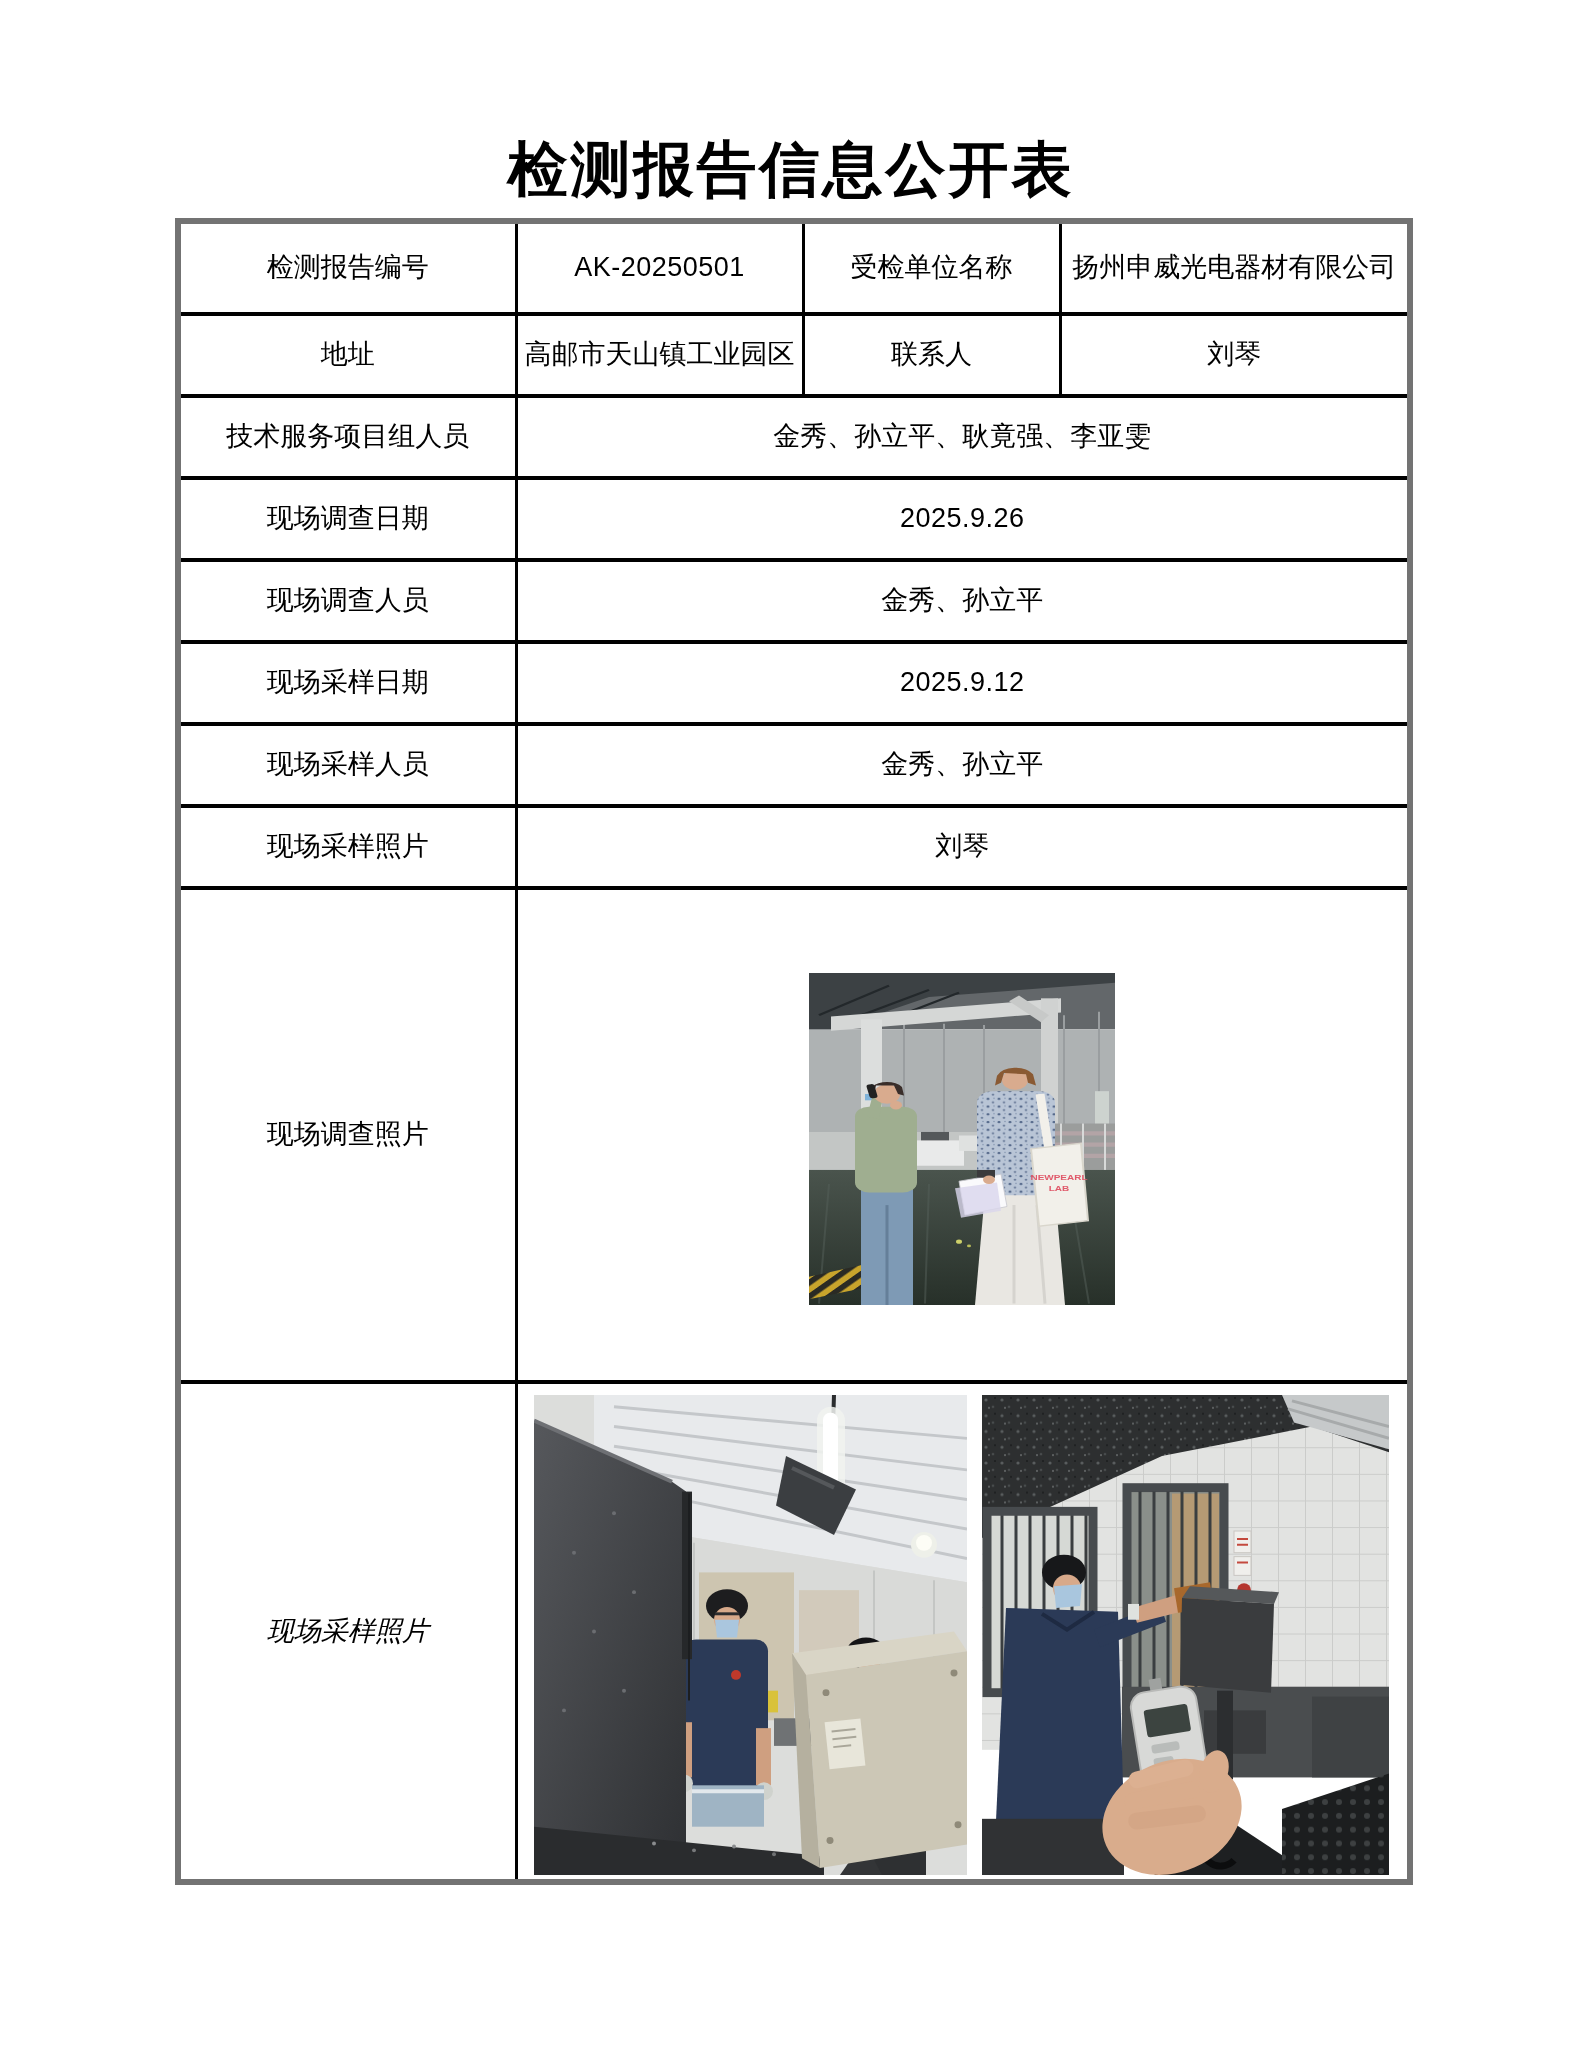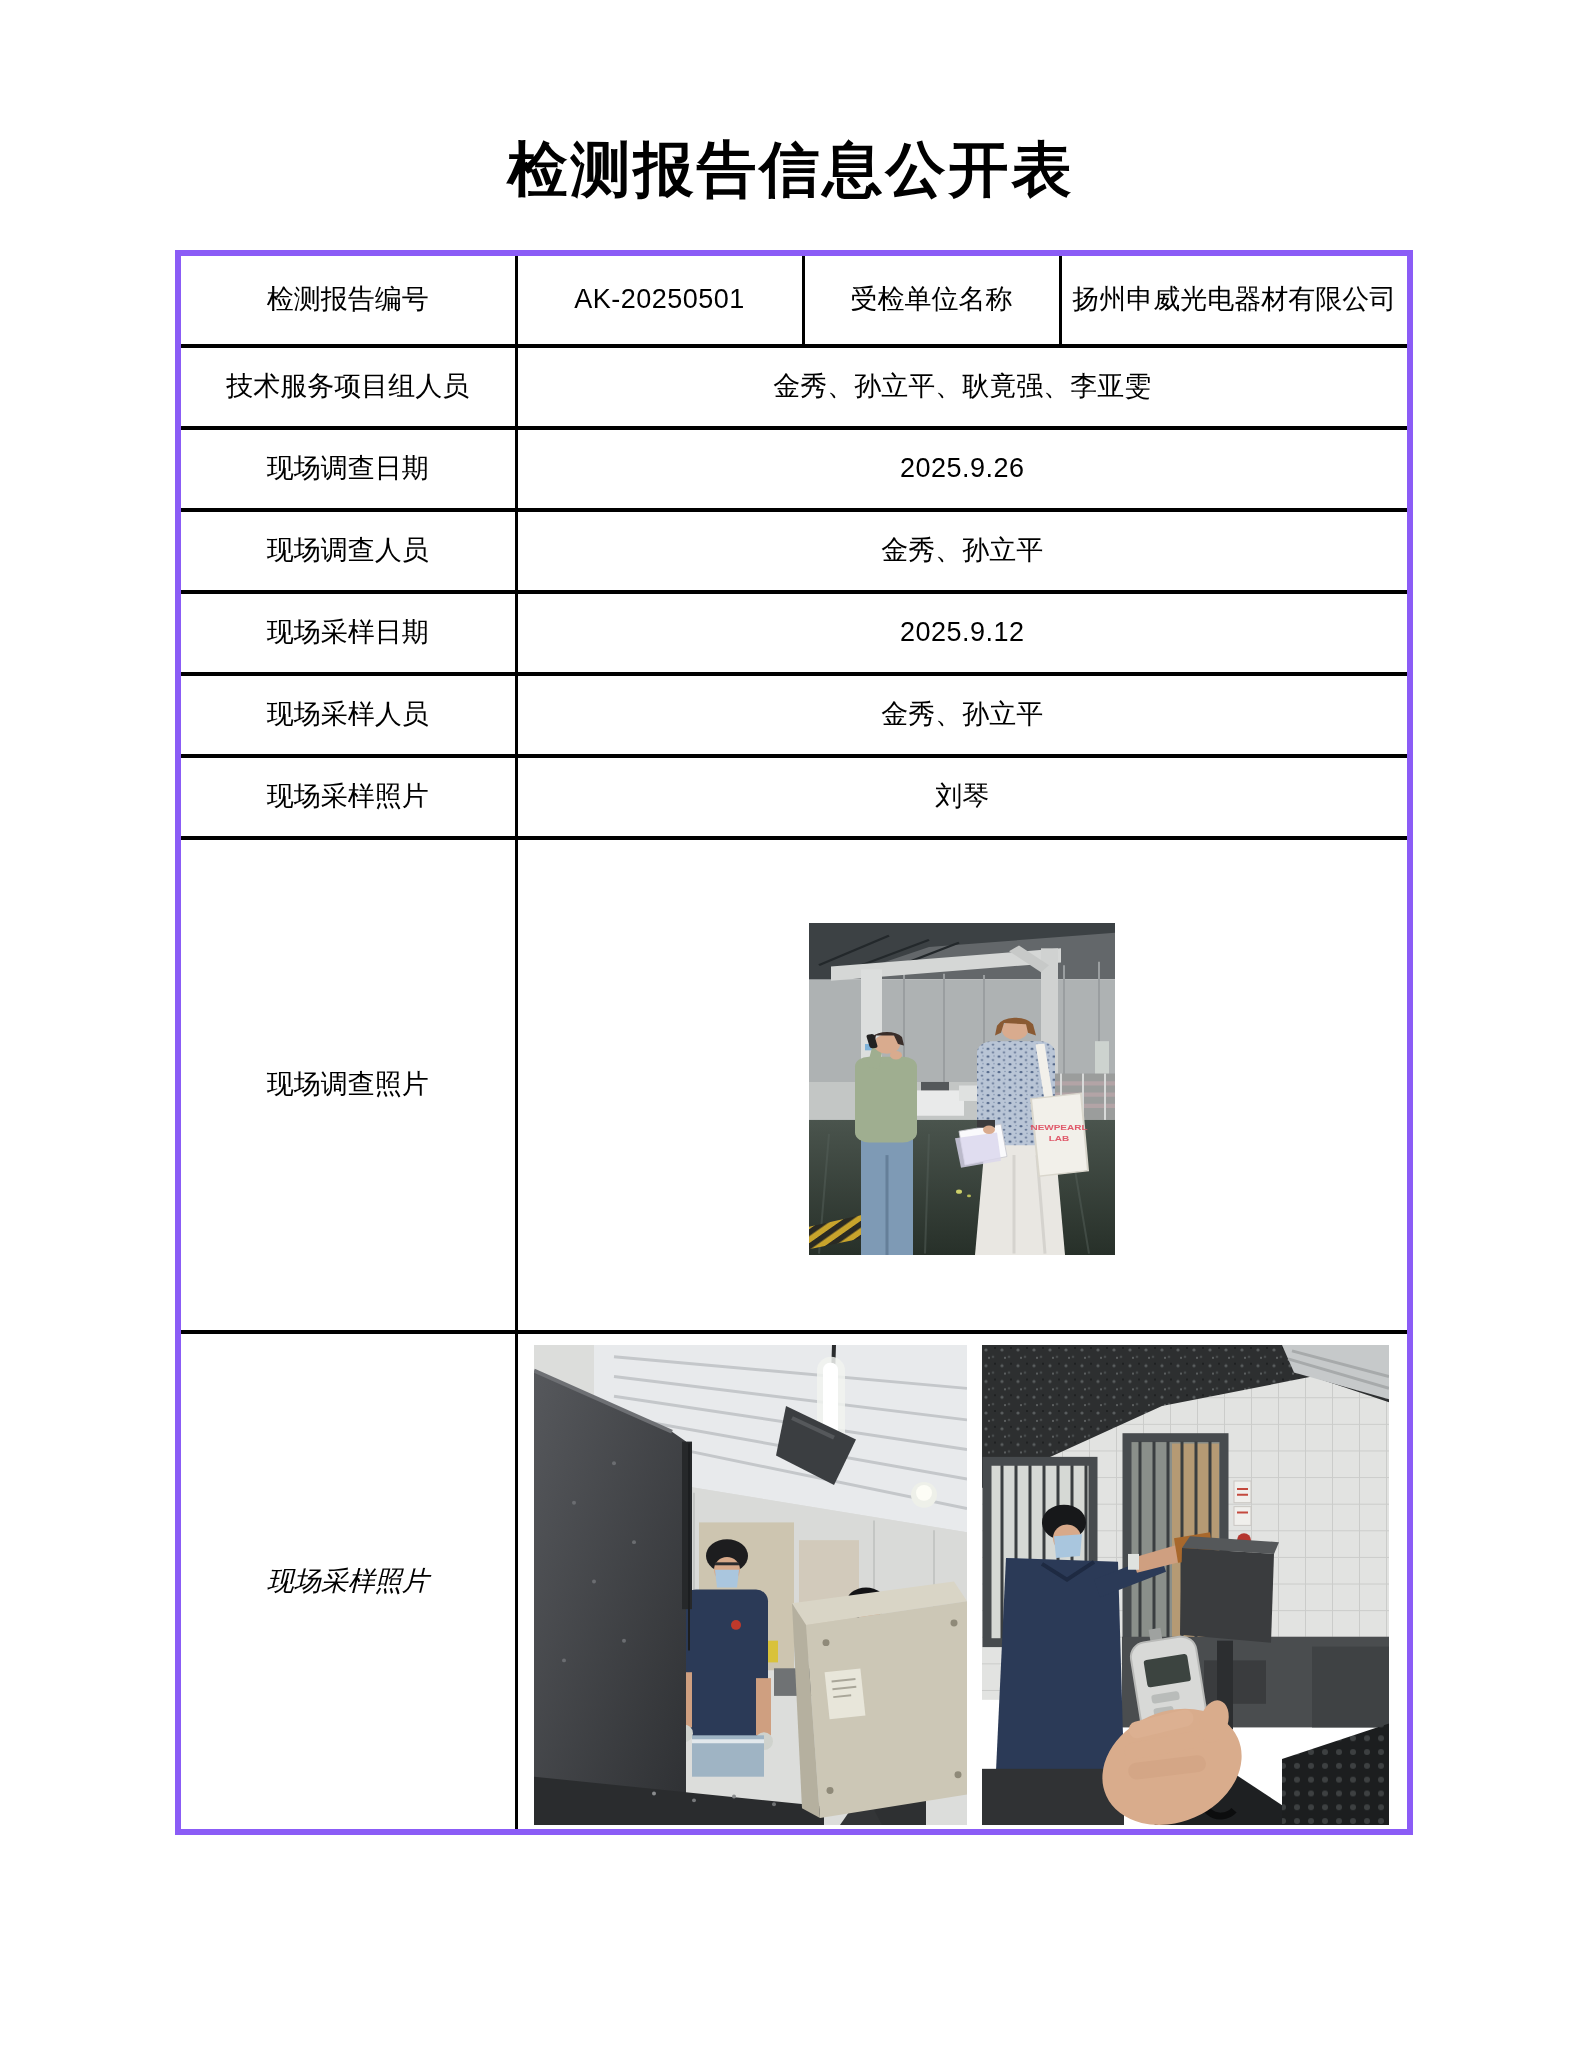--- a/index.html
+++ b/index.html
@@ -10,22 +10,21 @@
     color:#000;
   }
   .doc-title{
     position:absolute;left:175px;top:138px;width:1232px;
     text-align:center;font-weight:bold;font-size:60px;line-height:64px;
     letter-spacing:3px;
   }
   table.report{
     position:absolute;left:175px;top:218px;width:1232px;
     border-collapse:collapse;table-layout:fixed;
-    border:6px solid #8b5cf6;
-    margin-top:32px;
+    border:6px solid #737373;
   }
   table.report td{
     border:3px solid #000;
     border-top-width:4px;border-bottom-width:4px;
     text-align:center;vertical-align:middle;
     font-size:27px;line-height:1.3;
     padding:2px 4px;
     overflow:hidden;
   }
   tr.r-head td{height:84px;}
@@ -55,20 +54,26 @@
   </colgroup>
 
   <tbody>
       <tr class="r-head">
     <td>检测报告编号</td>
     <td class="latin">AK-20250501</td>
     <td>受检单位名称</td>
     <td>扬州申威光电器材有限公司</td>
   </tr>
 
+  <tr class="r-std">
+    <td>地址</td>
+    <td class="addr-val">高邮市天山镇工业园区</td>
+    <td>联系人</td>
+    <td>刘琴</td>
+  </tr>
 
   <tr class="r-std">
     <td>技术服务项目组人员</td>
     <td colspan="3">金秀、孙立平、耿竟强、李亚雯</td>
   </tr>
   <tr class="r-std">
     <td>现场调查日期</td>
     <td colspan="3" class="latin">2025.9.26</td>
   </tr>
   <tr class="r-std">

